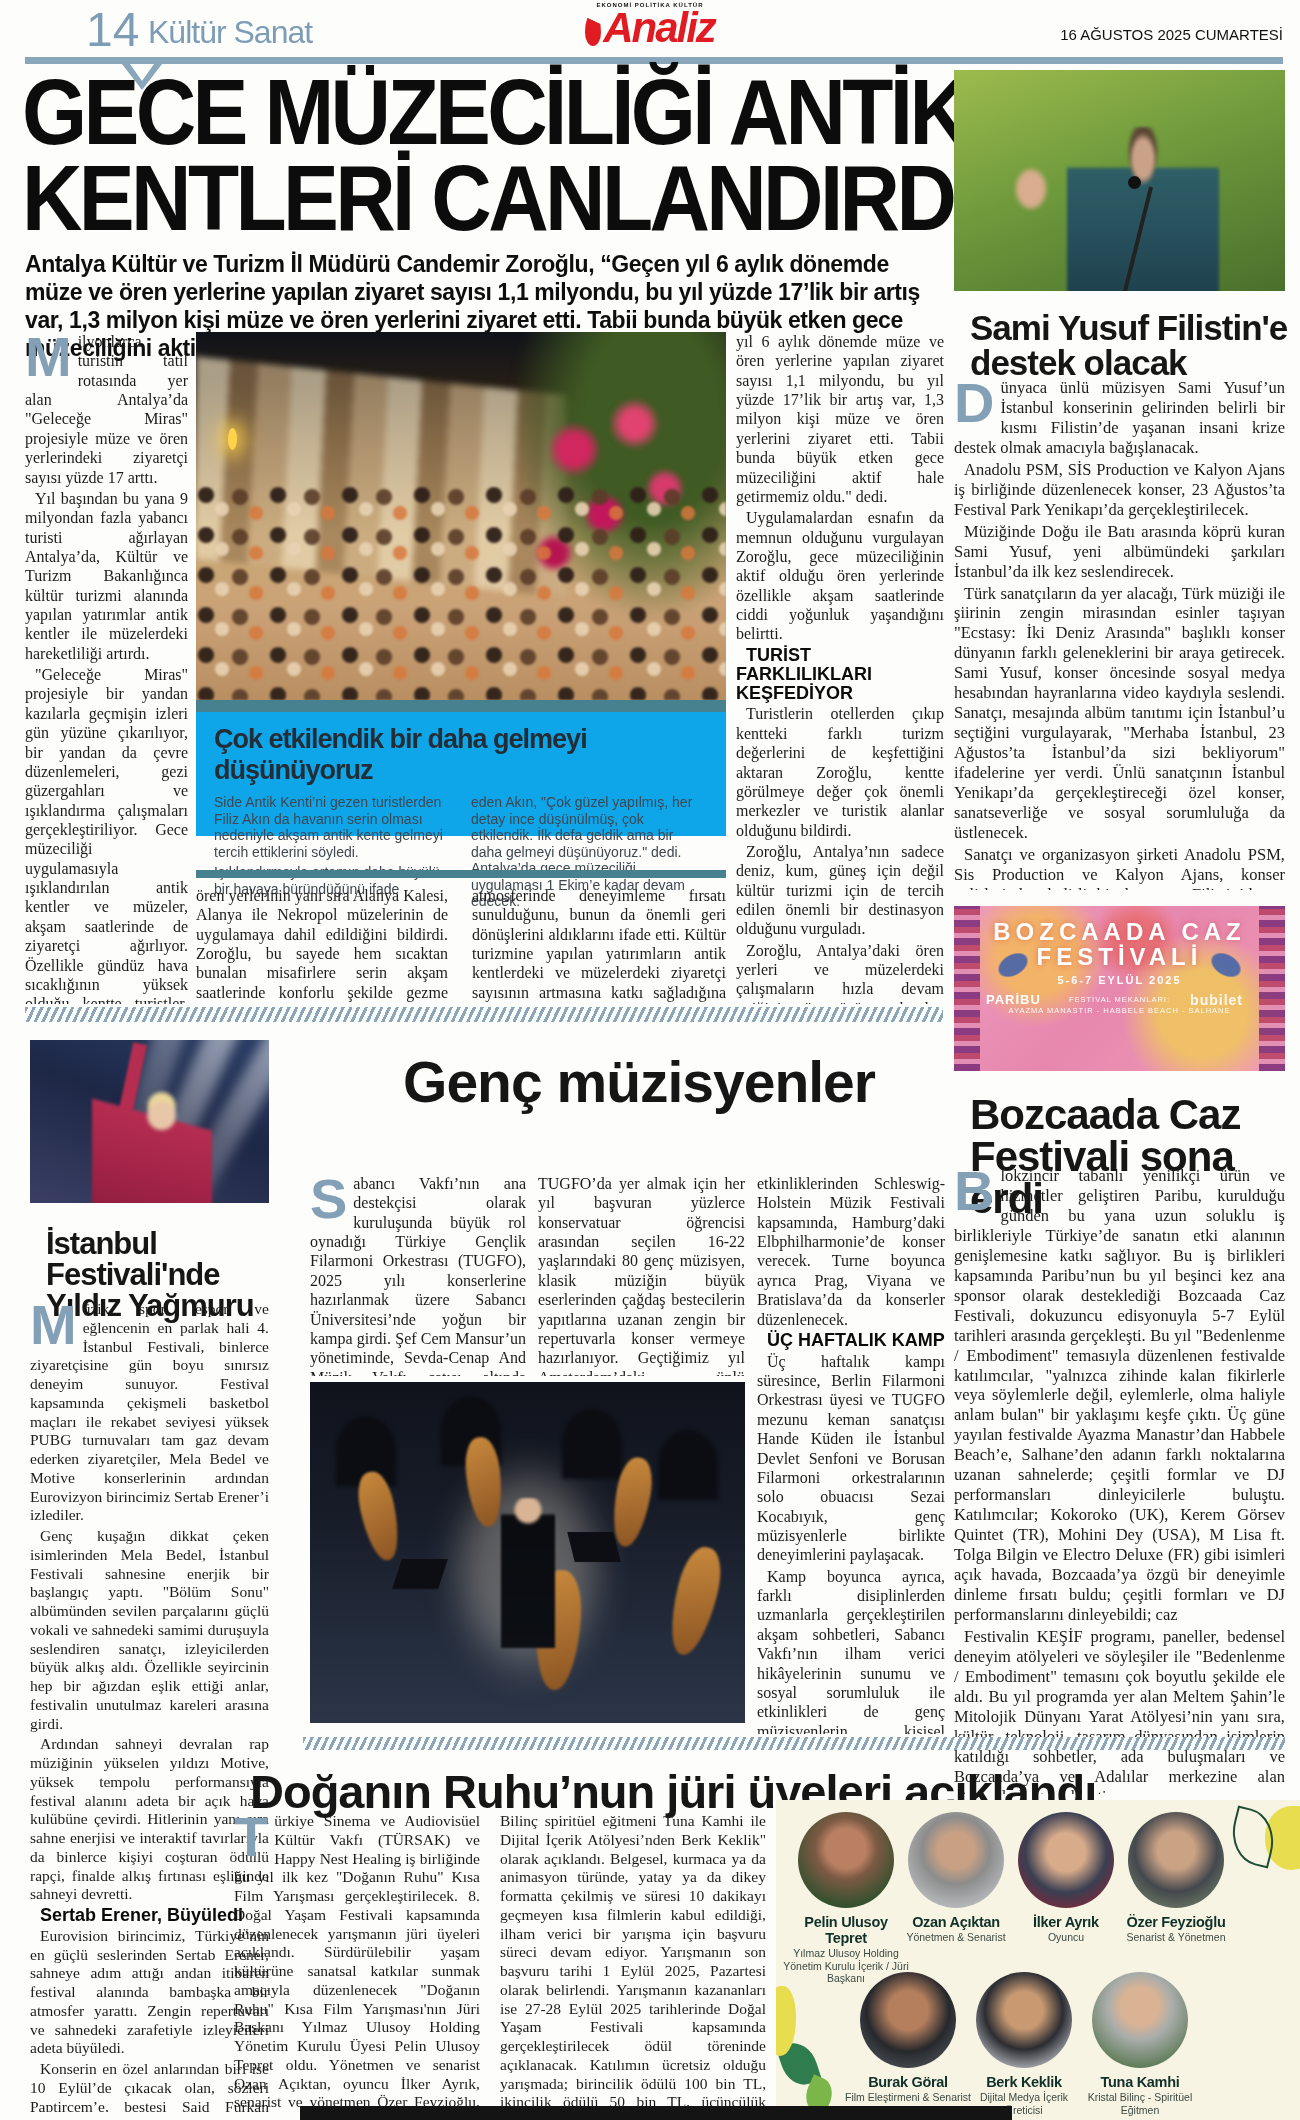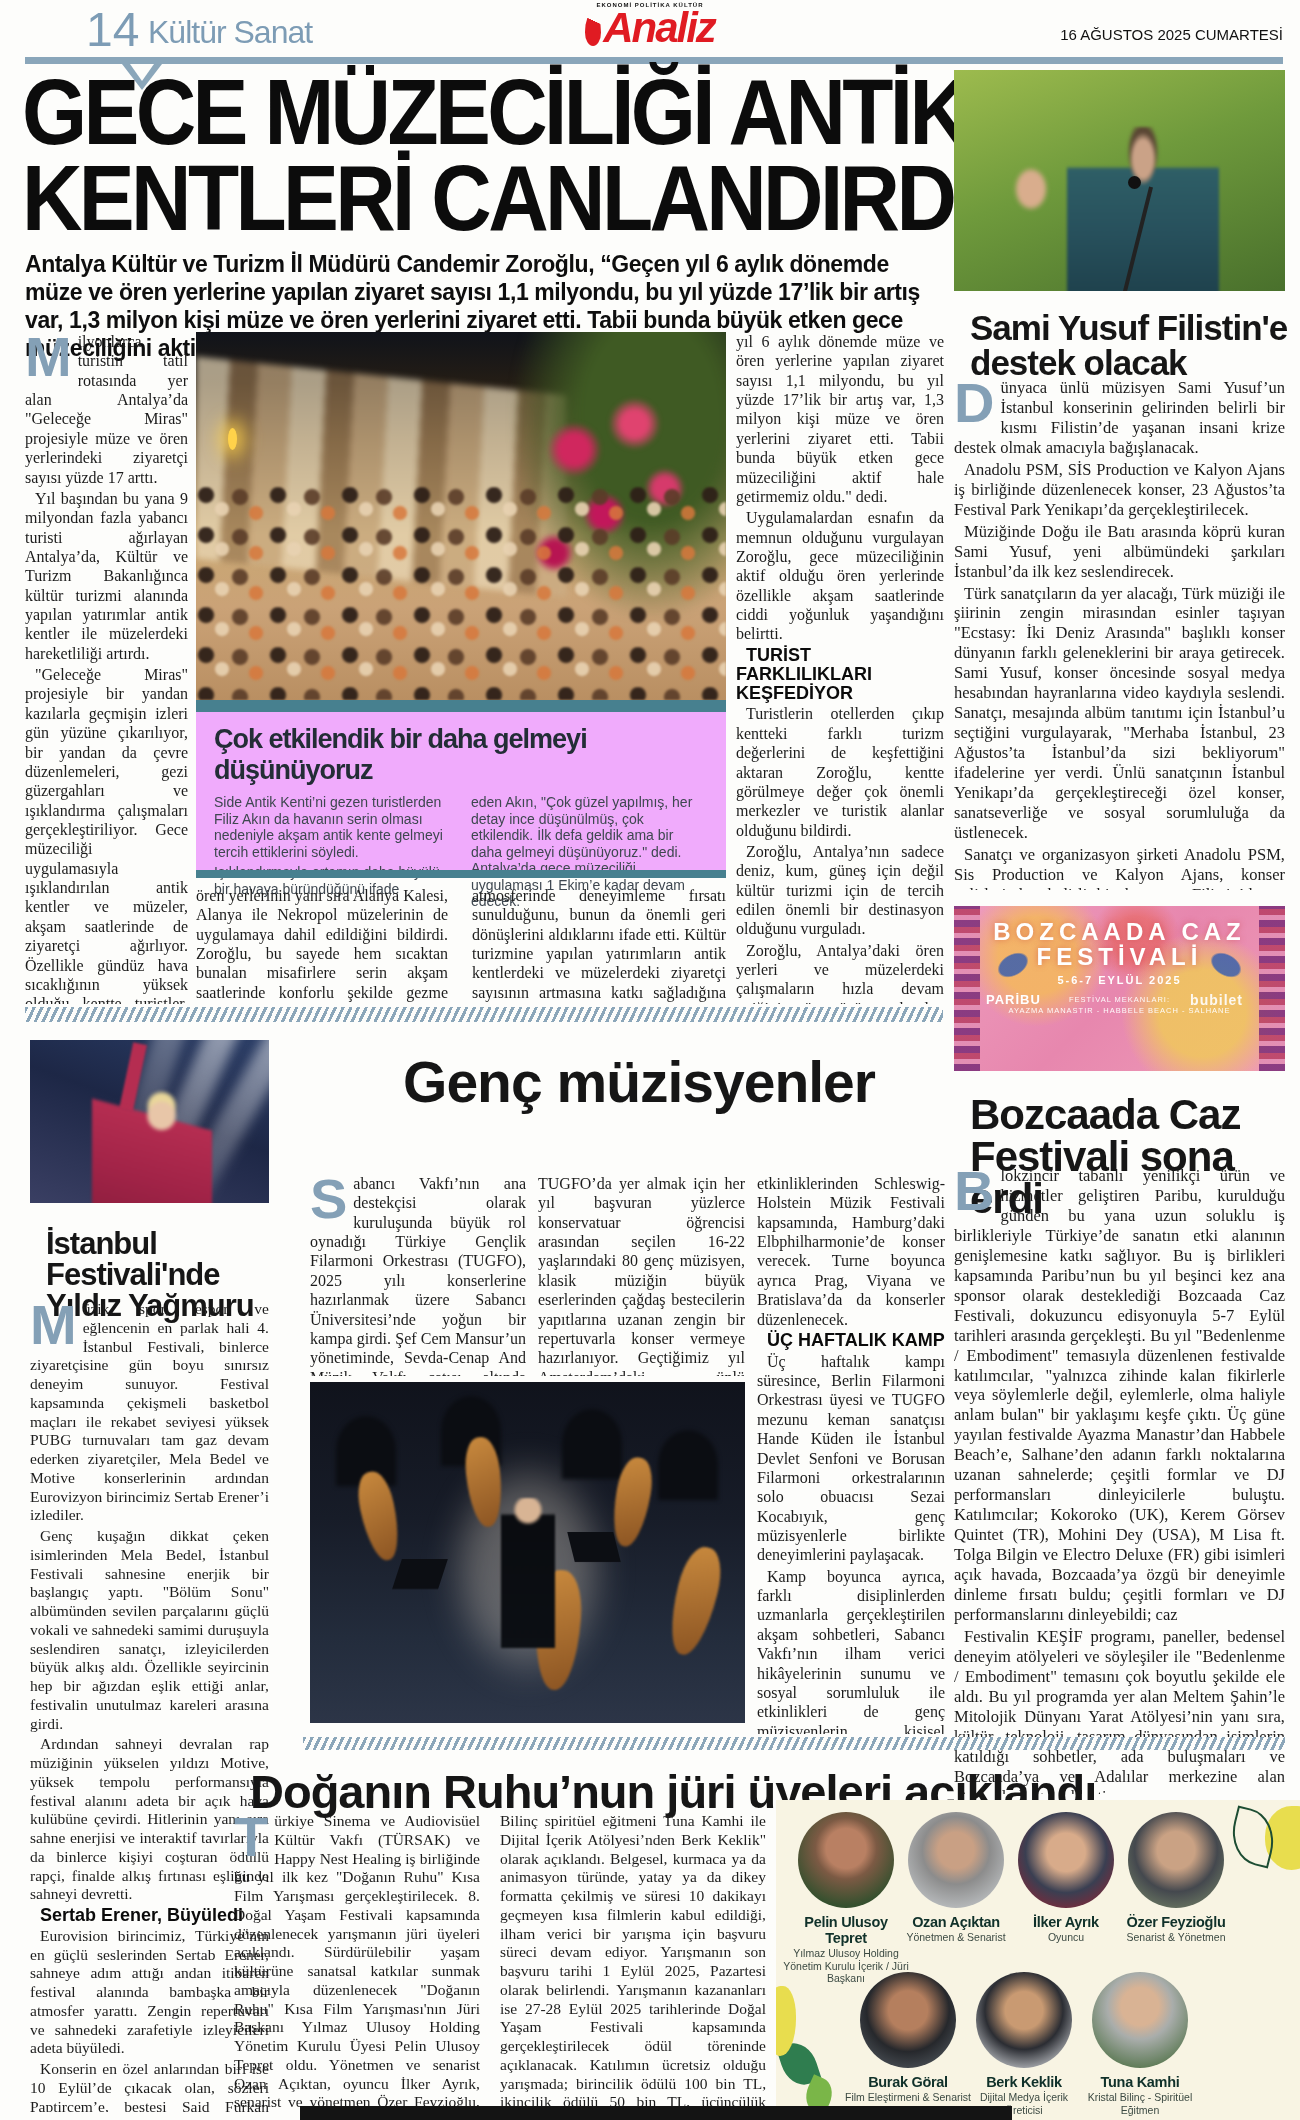--- a/index.html
+++ b/index.html
@@ -60,21 +60,21 @@
   .ps-crowd{position:absolute;left:0;bottom:0;width:100%;height:58%;filter:blur(1.2px);
      background-image:
        radial-gradient(circle at 10px 8px,rgba(46,32,24,.95) 0 7px,transparent 9px),
        radial-gradient(circle at 26px 22px,rgba(232,210,178,.9) 0 6px,transparent 8px),
        radial-gradient(circle at 44px 10px,rgba(90,60,40,.9) 0 7px,transparent 9px),
        radial-gradient(circle at 60px 26px,rgba(215,120,60,.85) 0 6px,transparent 8px);
      background-size:72px 40px;}
   .ps-lamp{position:absolute;left:6%;top:26%;width:9px;height:22px;background:#ffd24a;
      border-radius:50%;box-shadow:0 0 18px 8px rgba(255,210,74,.8);}
   .tealbar{background:#47808f;}
-  .caption{left:196px;top:712px;width:530px;height:166px;background:#f0abfc;
+  .caption{left:196px;top:712px;width:530px;height:124px;background:#0ea5e9;
            padding:12px 18px;box-sizing:border-box;}
   .caption h3{margin:0 0 8px 0;font-family:"Liberation Sans",sans-serif;font-weight:700;
               font-size:27px;letter-spacing:-1px;color:#232d36;}
   .caption .cols{column-count:2;column-gap:20px;font-family:"Liberation Sans",sans-serif;
                  font-size:14px;line-height:1.18;color:#3e4750;font-weight:500;text-align:left;}
   .caption .cols p{margin:0 0 4px 0;}
   .l-belowA{left:196px;top:886px;width:252px;height:118px;}
   .l-belowB{left:472px;top:886px;width:254px;height:118px;}
   .l-right{left:736px;top:332px;width:208px;height:672px;}
   

